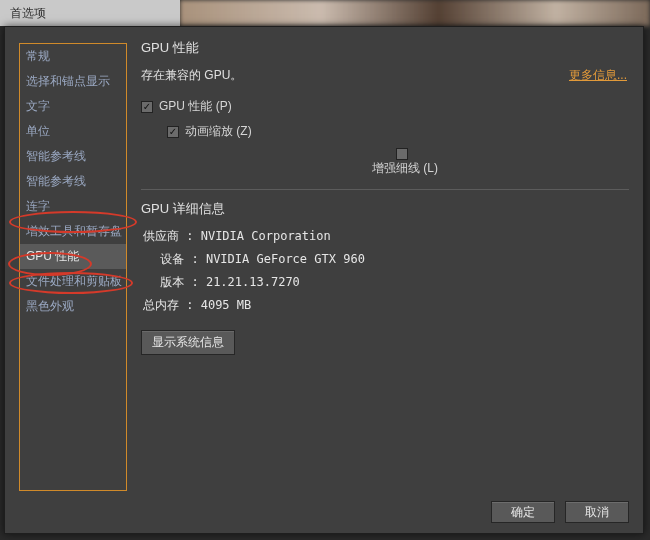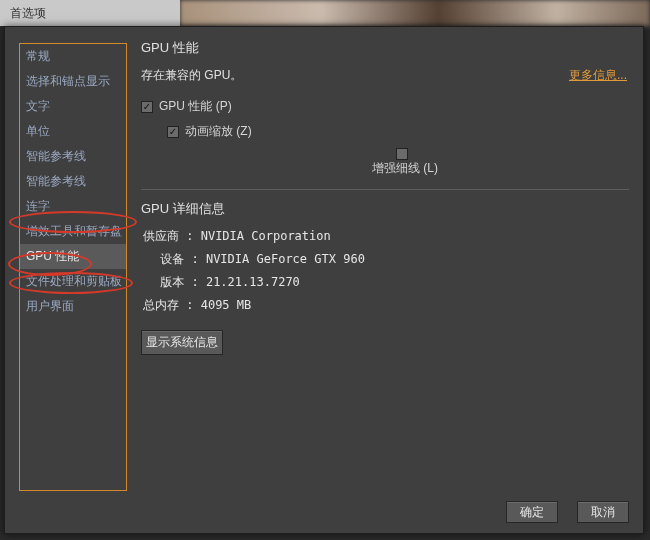--- a/index.html
+++ b/index.html
@@ -105,42 +105,41 @@
     border: none;
     border-top: 1px solid #5c5c5c;
     margin: 12px 0 10px 0;
     width: 100%;
   }
   .info-line { margin: 6px 2px; color: #e6e6e6; font-family: SimSun, monospace; }
   .info-line .ind { display:inline-block; width: 10px; }
   .sys-btn {
     margin-top: 10px;
     display: inline-block;
-    padding: 3px 4px;
+    padding: 3px 10px;
     background: #595959;
     border: 1px solid #262626;
     box-shadow: inset 0 1px 0 rgba(255,255,255,0.1);
     color: #e6e6e6;
     cursor: pointer;
   }
   .footer {
     position: absolute;
     bottom: 10px; right: 14px;
     display: flex; gap: 10px;
   }
   .dlg-btn {
-    width: 52px; height: 22px;
+    width: 64px; height: 22px;
     line-height: 20px;
     text-align: center;
     background: #595959;
     border: 1px solid #262626;
     box-shadow: inset 0 1px 0 rgba(255,255,255,0.12);
     color: #e6e6e6;
     cursor: pointer;
-    margin-left: 9px;
   }
   
   .ellipse {
     position: absolute;
     border: 2px solid #d43a2a;
     border-radius: 50%;
     pointer-events: none;
     z-index: 5;
   }
   .e1 { top: 211px; left: 9px;  width: 128px; height: 22px; }
@@ -161,21 +160,21 @@
       <div class="sidebar-item">常规</div>
       <div class="sidebar-item">选择和锚点显示</div>
       <div class="sidebar-item">文字</div>
       <div class="sidebar-item">单位</div>
       <div class="sidebar-item">智能参考线</div>
       <div class="sidebar-item">智能参考线</div>
       <div class="sidebar-item">连字</div>
       <div class="sidebar-item">增效工具和暂存盘</div>
       <div class="sidebar-item selected">GPU 性能</div>
       <div class="sidebar-item">文件处理和剪贴板</div>
-      <div class="sidebar-item">用户界面</div>
+      <div class="sidebar-item">黑色外观</div>
     </div>
 
     <div class="main">
       <div class="section-title">GPU 性能</div>
       <div class="msg">存在兼容的 GPU。</div>
       <a class="more-link">更多信息...</a>
 
       <div class="check-row">
         <span class="box">✓</span>
         <span>GPU 性能 (P)</span>

